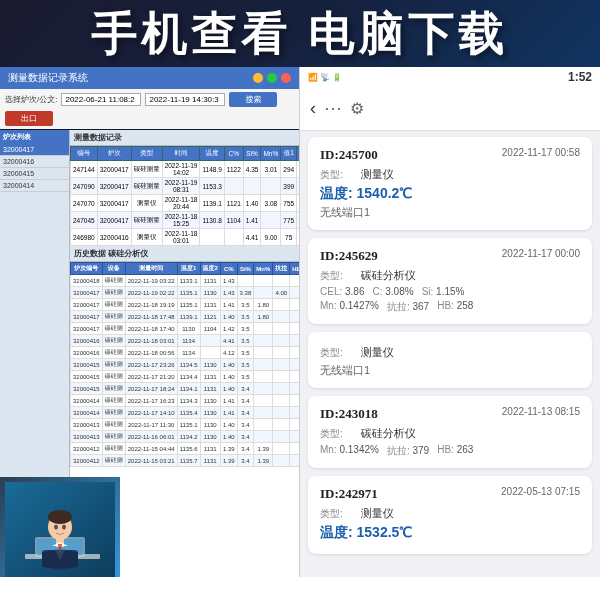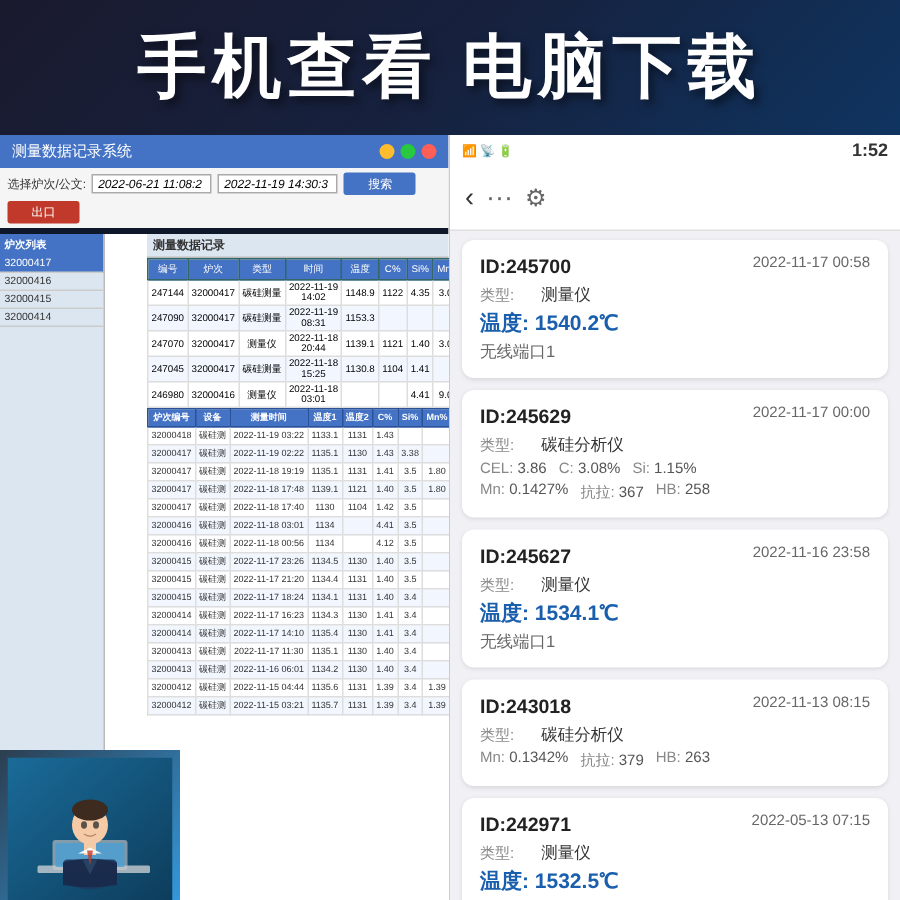--- a/index.html
+++ b/index.html
@@ -7,21 +7,21 @@
       width: 600px;
       height: 600px;
       overflow: hidden;
       font-family: Arial, sans-serif;
       background: #fff;
     }
 
     
     .top-banner {
       background: linear-gradient(135deg, #1a1a2e 0%, #16213e 50%, #0f3460 100%);
-      height: 90px;
+      height: 67px;
       display: flex;
       align-items: center;
       justify-content: center;
       padding: 0 20px;
     }
     .top-banner-text {
       font-size: 46px;
       font-weight: 900;
       color: #fff;
       letter-spacing: 4px;
@@ -69,38 +69,37 @@
       height: 10px;
       border-radius: 50%;
       cursor: pointer;
     }
     .window-btn.close { background: #ff5f57; }
     .window-btn.min { background: #ffbd2e; }
     .window-btn.max { background: #28c940; }
 
     .window-toolbar {
       background: #f5f5f5;
-      border-bottom: 4px solid #0f172a;
+      border-bottom: 1px solid #0f172a;
       padding: 3px 5px;
       display: flex;
       align-items: center;
       gap: 4px;
       flex-wrap: wrap;
     }
     .toolbar-label {
       font-size: 8px;
       color: #333;
     }
     .toolbar-input {
       border: 1px solid #aaa;
       padding: 1px 3px;
       font-size: 8px;
       width: 80px;
       background: #fff;
-      font-style: italic;
     }
     .toolbar-btn {
       background: #4472c4;
       color: #fff;
       border: none;
       padding: 2px 16px;
       font-size: 8px;
       cursor: pointer;
       border-radius: 2px;
     }
@@ -137,21 +136,20 @@
     .sidebar-item.active {
       background: #4472c4;
       color: #fff;
     }
 
     
     .table-area {
       flex: 1;
       overflow: auto;
       background: #fff;
-      padding-left: 28px;
     }
     .section-title {
       background: #dce6f1;
       padding: 2px 4px;
       font-size: 8px;
       font-weight: bold;
       color: #333;
       border-bottom: 1px solid #bbb;
     }
     .data-table {
@@ -272,20 +270,21 @@
     .record-header {
       display: flex;
       justify-content: space-between;
       align-items: flex-start;
       margin-bottom: 4px;
     }
     .record-id {
       font-size: 13px;
       font-weight: bold;
       color: #222;
+      font-family: Liberation Serif, serif;
     }
     .record-datetime {
       font-size: 10px;
       color: #666;
       text-align: right;
     }
     .record-type-row {
       display: flex;
       align-items: center;
       gap: 18px;
@@ -468,20 +467,21 @@
                 <td></td>
                 <td>4.41</td>
                 <td>9.00</td>
                 <td>75</td>
                 <td>324</td>
 
               </tr>
             </tbody>
           </table>
 
+          <div class="section-title">历史数据 碳硅分析仪</div>
           <div class="small-table-wrap">
             <table class="small-data-table">
               <thead>
                 <tr>
                   <th>炉次编号</th>
                   <th>设备</th>
                   <th>测量时间</th>
                   <th>温度1</th>
                   <th>温度2</th>
                   <th>C%</th>
@@ -781,29 +781,24 @@
             <span class="record-detail-item"><span class="record-detail-label">Si:</span> 1.15%</span>
           </div>
           <div class="record-detail-row">
             <span class="record-detail-item"><span class="record-detail-label">Mn:</span> 0.1427%</span>
             <span class="record-detail-item"><span class="record-detail-label">抗拉:</span> 367</span>
             <span class="record-detail-item"><span class="record-detail-label">HB:</span> 258</span>
           </div>
         </div>
 
         <div class="record-card">
-          <div class="record-header">
-            <span class="record-id">ID:245627</span>
-            <span class="record-datetime">2022-11-16 23:58</span>
-          </div>
           <div class="record-type-row">
             <span class="record-type-label">类型:</span>
             <span class="record-type-value">测量仪</span>
           </div>
-          <div class="record-main-value">温度: 1534.1℃</div>
           <div class="record-secondary">无线端口1</div>
         </div>
 
         <div class="record-card">
           <div class="record-header">
             <span class="record-id">ID:243018</span>
             <span class="record-datetime">2022-11-13 08:15</span>
           </div>
           <div class="record-type-row">
             <span class="record-type-label">类型:</span>

